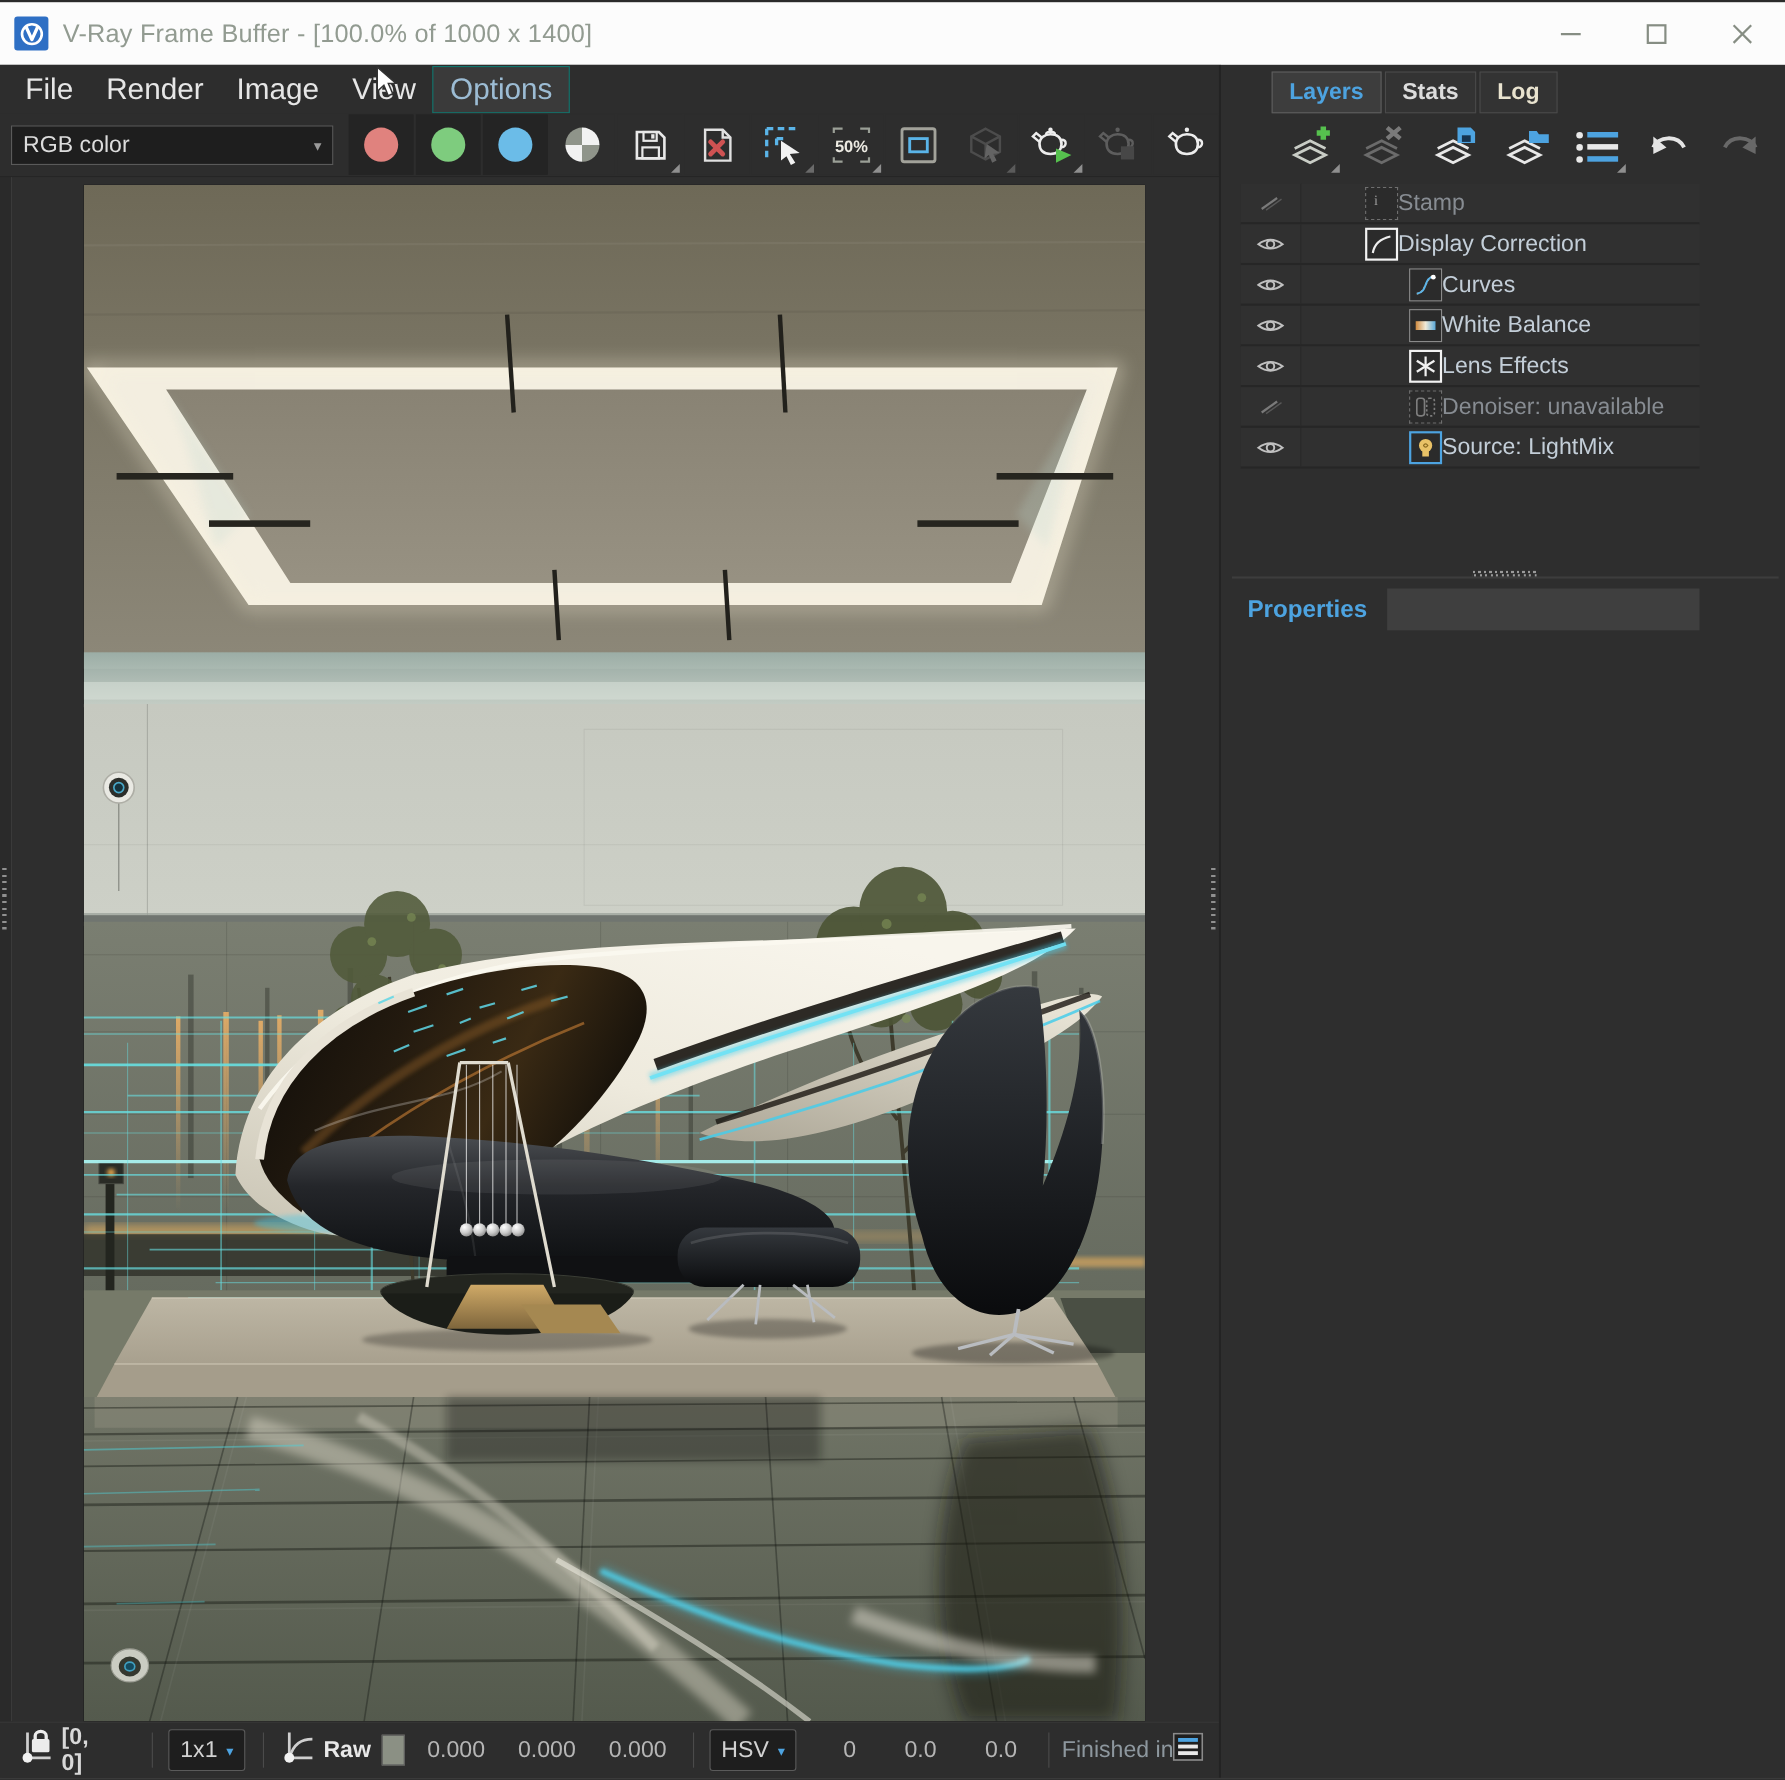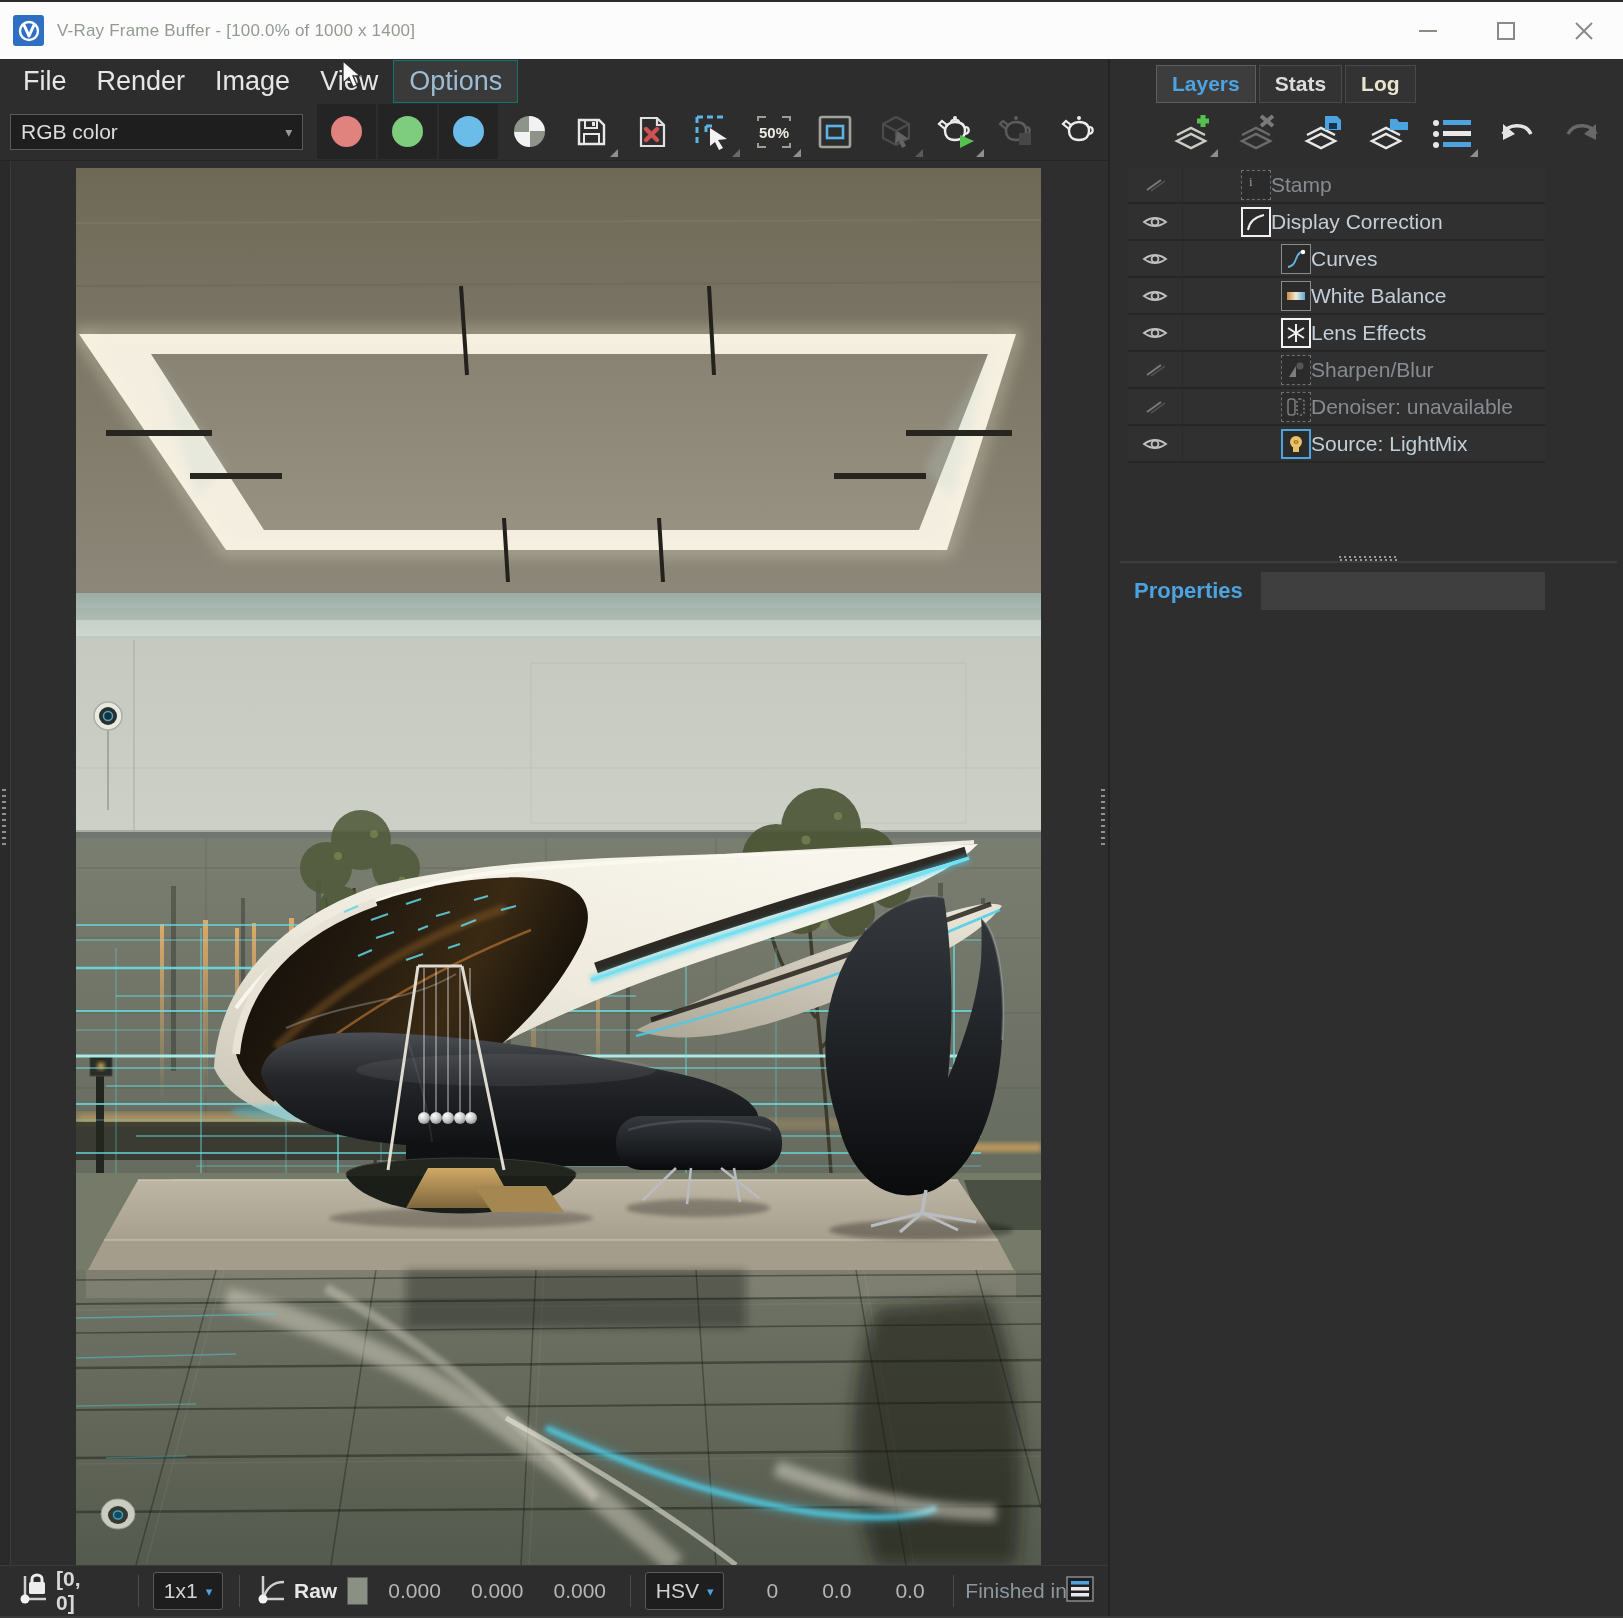--- a/index.html
+++ b/index.html
@@ -1,20 +1,20 @@
 <!DOCTYPE html>
 <html><head>
 <meta charset="utf-8">
 <style>
   html,body{margin:0;padding:0;background:#1b1b1b;font-family:"Liberation Sans",sans-serif;}
   .window{width:1623px;height:1618px;position:relative;background:#2e2e2e;box-shadow:inset 0 0 0 2px #3a3a3a;overflow:hidden;}
   
   .titlebar{height:57px;background:#fcfcfc;display:flex;align-items:center;border-top:2px solid #2b2b2b;}
   .app-icon{width:31px;height:31px;margin-left:13px;background:#2e6fc4;border-radius:3px;display:flex;align-items:center;justify-content:center;flex:0 0 auto;}
-  .title-text{margin-left:13px;font-size:17px;color:#929b91;letter-spacing:.2px;}
+  .title-text{margin-left:13px;font-size:23px;color:#929b91;letter-spacing:.2px;}
   .win-controls{margin-left:auto;display:flex;height:100%;}
   .wc{width:78px;height:100%;display:flex;align-items:center;justify-content:center;}
   
   .body-row{display:flex;height:1557px;}
   .left-col{width:1108px;display:flex;flex-direction:column;border-right:2px solid #232323;background:#2d2d2d;}
   .menubar{height:44px;display:flex;align-items:center;padding-left:8px;background:#2d2d2d;}
   .menu-item{padding:5px 15px;font-size:27px;color:#e6e6e6;}
   .menu-item.active{background:#3a3a3a;border:1px solid #0f766e;color:#9cbcd4;}
   .toolbar{height:57px;display:flex;align-items:center;background:#2d2d2d;border-bottom:1px solid #252525;overflow:hidden;}
   .chan-select{width:298px;height:36px;margin-left:10px;background:#1e1e1e;border:1px solid #5a5a5a;display:flex;align-items:center;font-size:21px;color:#dcdcdc;padding-left:10px;box-sizing:border-box;}
@@ -795,35 +795,20 @@
       </div>
       <div class="lrow dim">
         <div class="lvis">
               <svg width="24" height="18">
                 <line x1="4" y1="14" x2="18" y2="4" stroke="#7a7a7a" stroke-width="2"></line>
                 <line x1="8" y1="15" x2="22" y2="5" stroke="#585858" stroke-width="1.2"></line>
               </svg>
             </div>
         <div class="lico lvl1 b-dash">
               <svg width="22" height="22">
-                <polygon points="4,18 11,7 11,18" fill="#7d7d7d"></polygon>
-                <circle cx="15" cy="7" r="3.5" fill="#6a6a6a" opacity="0.7"></circle>
-              </svg>
-            </div>
-        <div class="lname">Sharpen/Blur</div>
-      </div>
-      <div class="lrow dim">
-        <div class="lvis">
-              <svg width="24" height="18">
-                <line x1="4" y1="14" x2="18" y2="4" stroke="#7a7a7a" stroke-width="2"></line>
-                <line x1="8" y1="15" x2="22" y2="5" stroke="#585858" stroke-width="1.2"></line>
-              </svg>
-            </div>
-        <div class="lico lvl1 b-dash">
-              <svg width="22" height="22">
                 <rect x="3" y="3" width="7" height="16" rx="2.5" fill="none" stroke="#7d7d7d" stroke-width="1.5"></rect>
                 <rect x="12" y="3" width="7" height="16" rx="2.5" fill="none" stroke="#7d7d7d" stroke-width="1.5" stroke-dasharray="2 2"></rect>
               </svg>
             </div>
         <div class="lname">Denoiser: unavailable</div>
       </div>
       <div class="lrow">
         <div class="lvis">
               <svg width="26" height="18">
                 <path d="M2 9 Q13 1 24 9 Q13 17 2 9Z" fill="none" stroke="#c0c0c0" stroke-width="1.8"></path>

